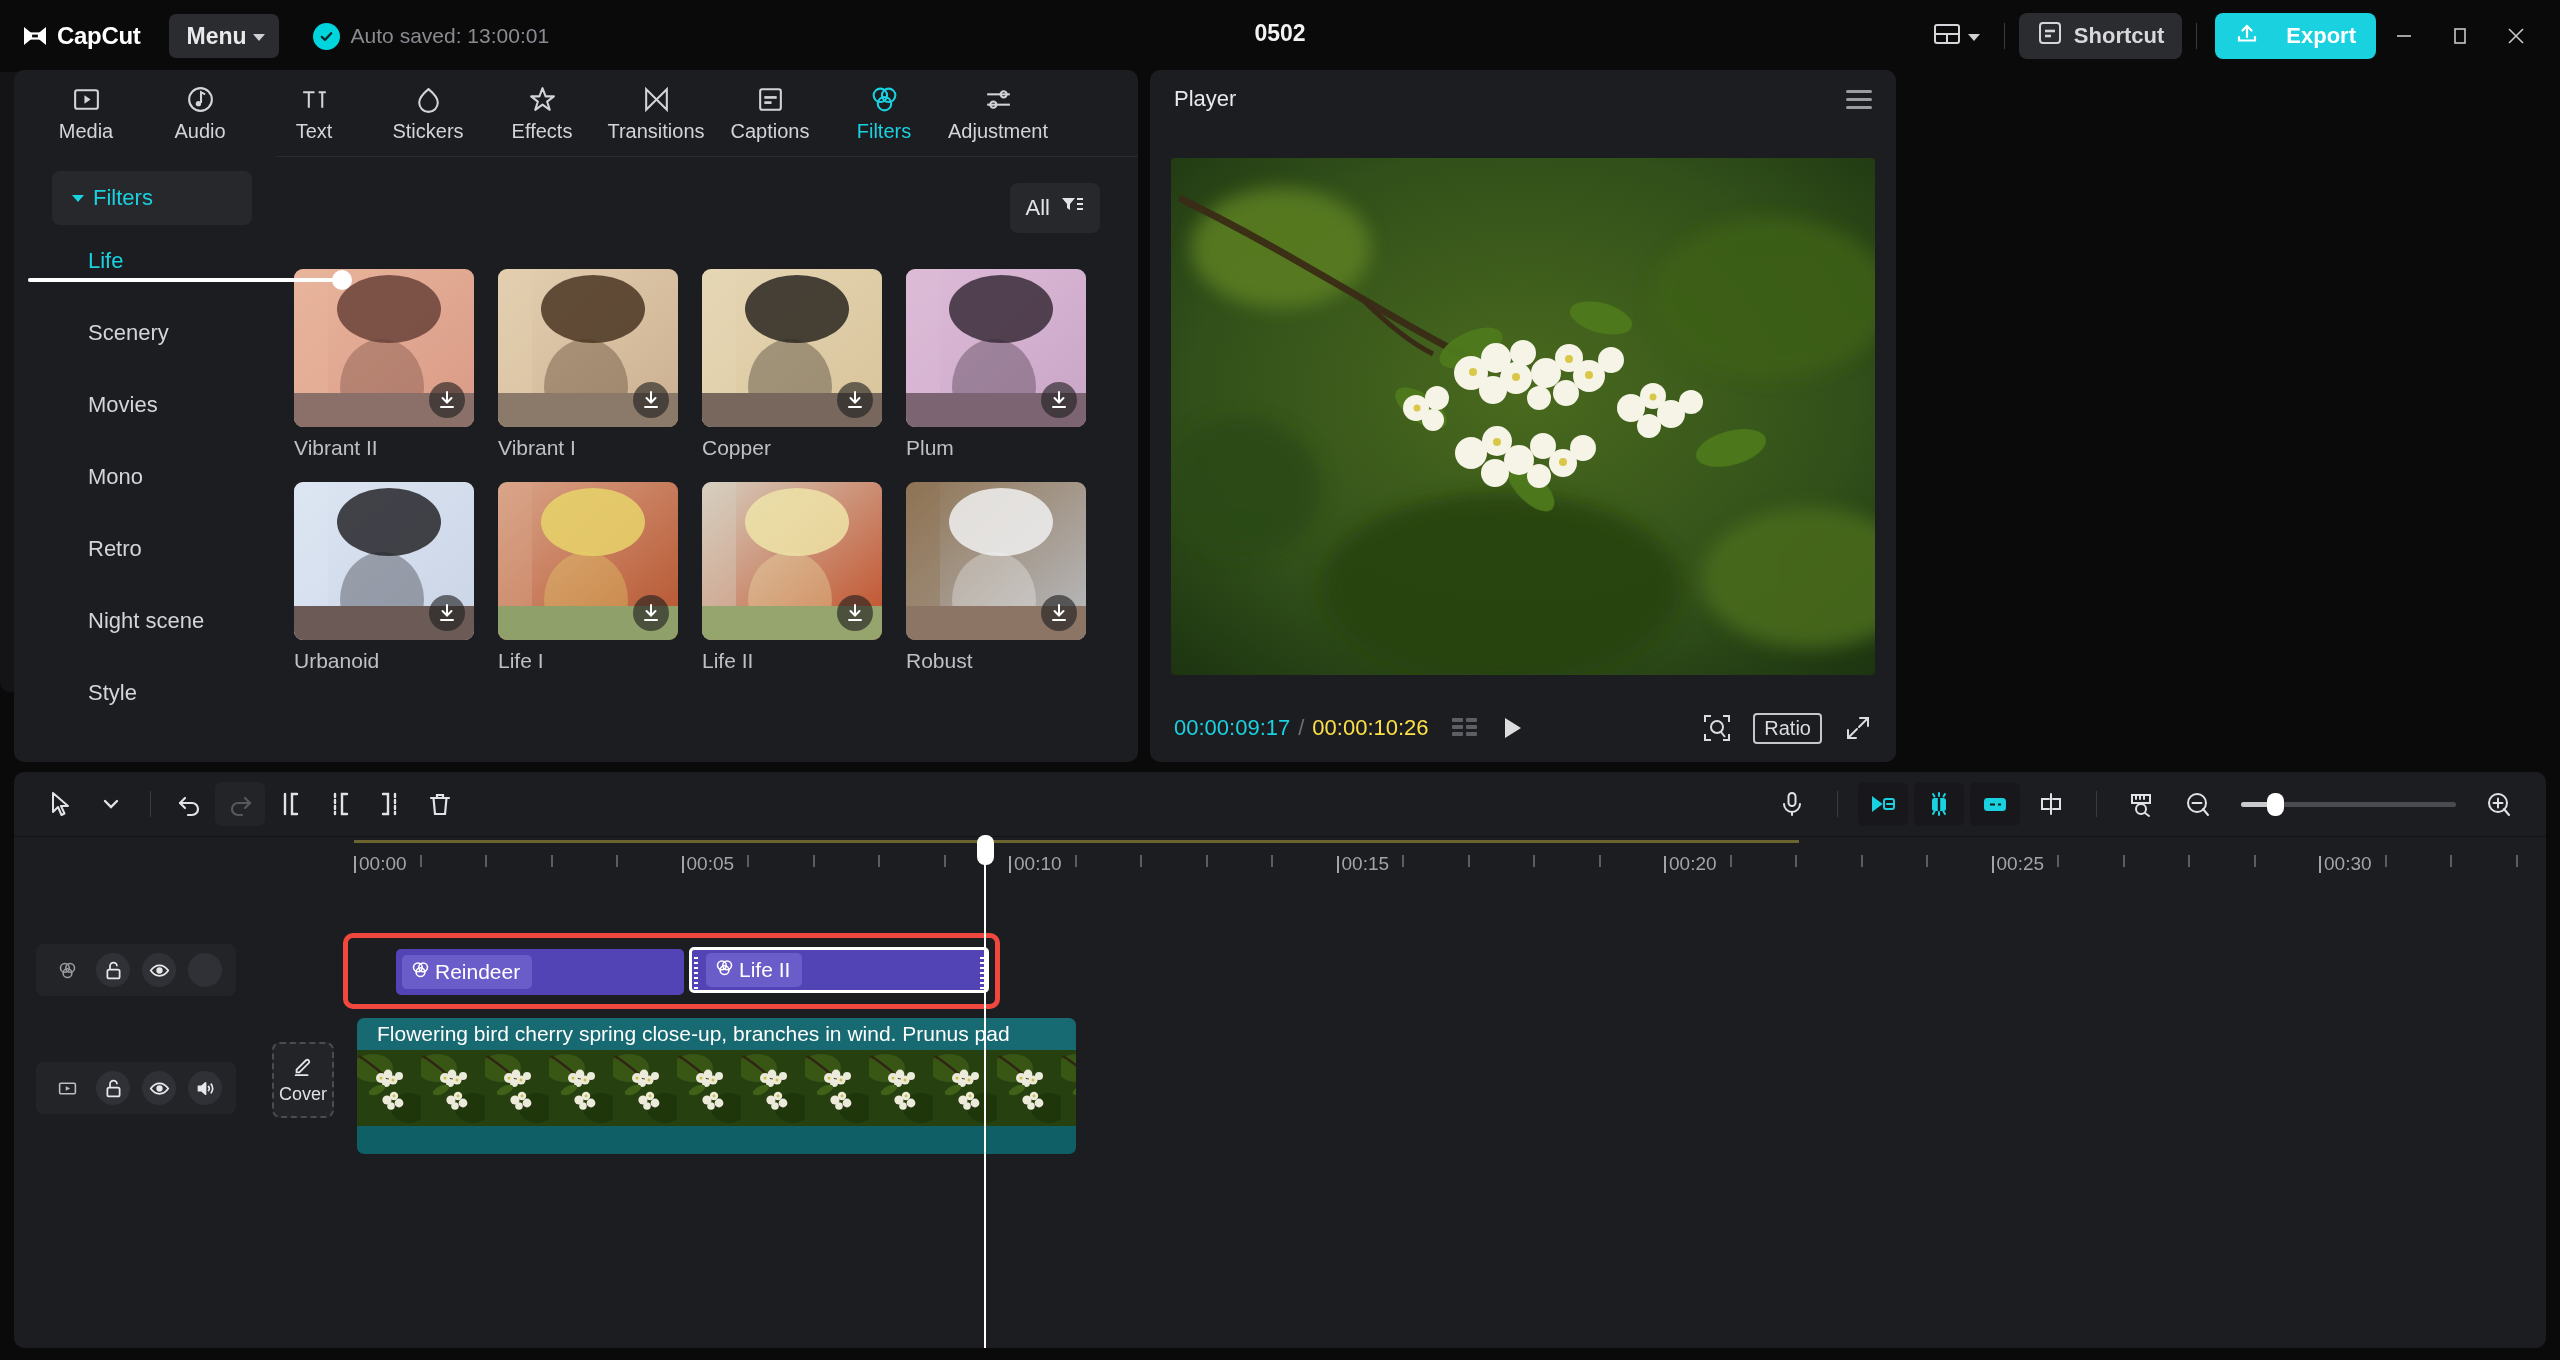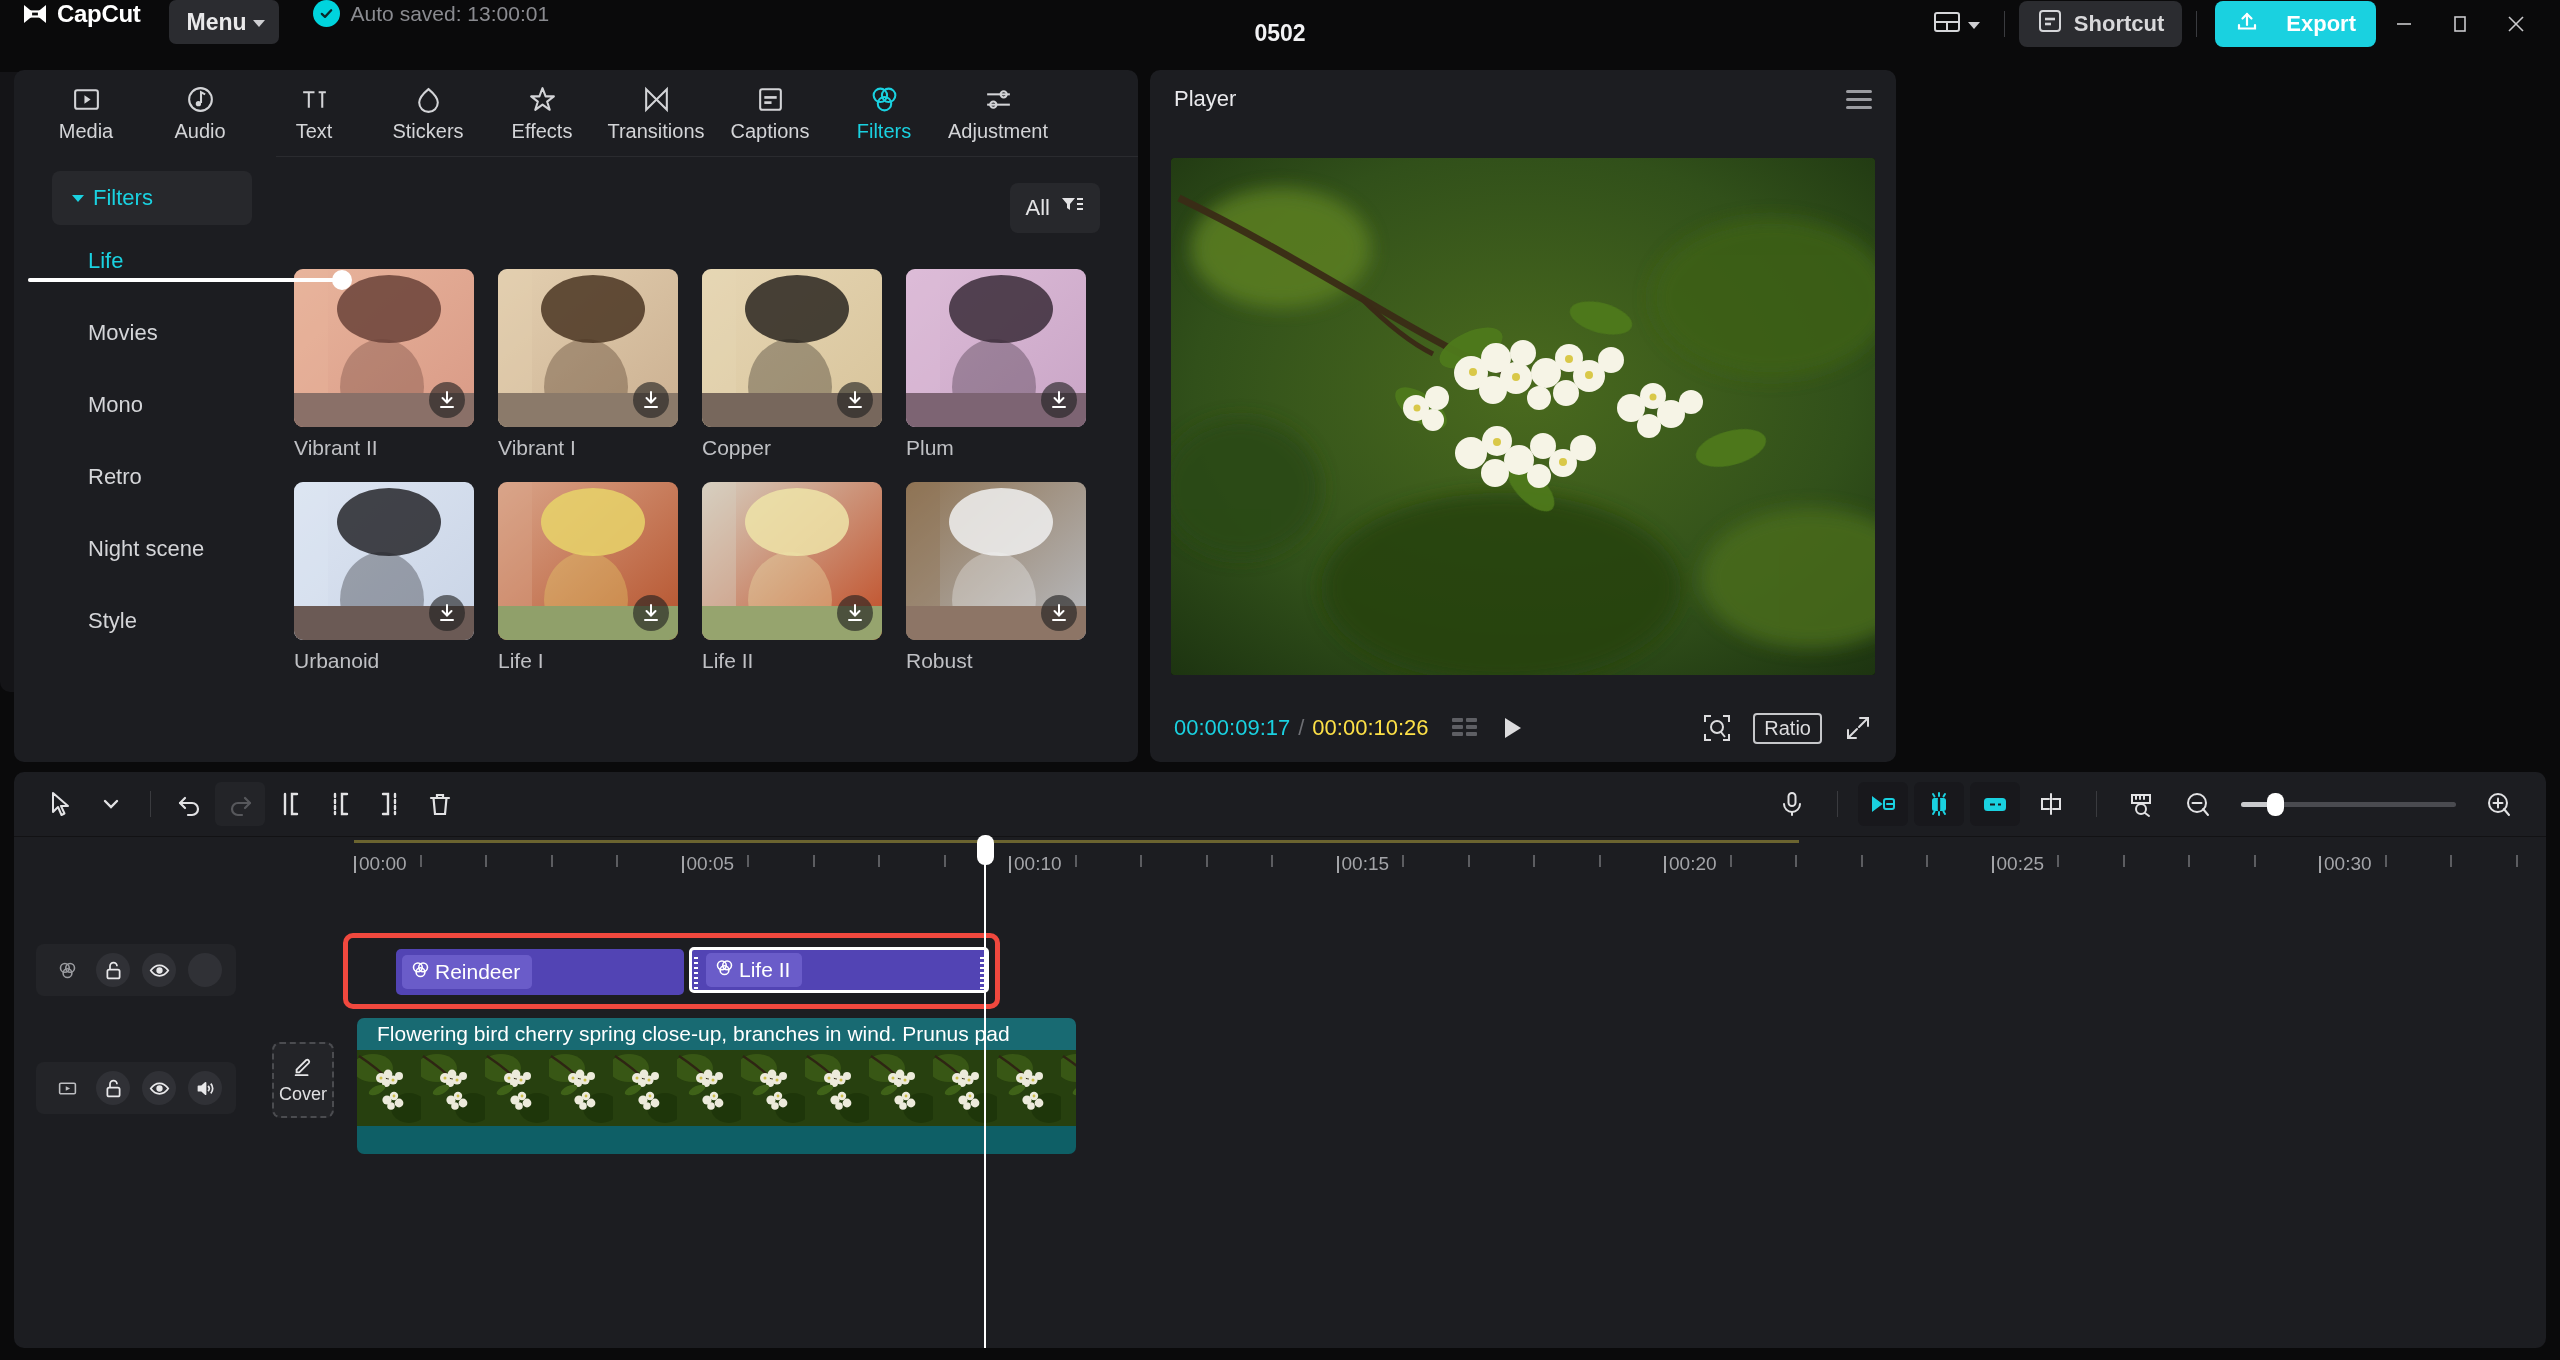--- a/index.html
+++ b/index.html
@@ -7,21 +7,21 @@
     width: 2560px; height: 1360px;
     background: #0a0a0b;
     font-family: "Liberation Sans", sans-serif;
     overflow: hidden;
   }
   .app { position: relative; width: 2560px; height: 1360px; background: #0a0a0b; }
 
   
   .titlebar {
     position: absolute; left: 0; top: 0; width: 2560px; height: 72px;
-    background: #0a0a0b; display: flex; align-items: flex-start;
+    background: #0a0a0b; display: flex; align-items: center;
   }
   .logo-wrap { display: flex; align-items: center; gap: 9px; margin-left: 22px; }
   .logo-glyph { width: 26px; height: 22px; color: #fff; }
   .logo-text { color: #ffffff; font-size: 24px; font-weight: 700; letter-spacing: -0.3px; }
   .menu-btn {
     margin-left: 28px; height: 44px; padding: 0 14px 0 18px;
     background: #2b2c30; border-radius: 7px; display: flex; align-items: center; gap: 6px;
     color: #e9e9ea; font-size: 23px; font-weight: 700; cursor: pointer;
   }
   .chev-d { width: 0; height: 0; border-left: 6px solid transparent; border-right: 6px solid transparent; border-top: 7px solid #cfcfd2; margin-top: 3px; }
@@ -338,20 +338,23 @@
 
     <div class="left-body">
 
       <div class="catnav">
         <div class="cat-head">
           <span class="tri"></span>
           <span>Filters</span>
         </div>
         <div class="cat-item active">
             <span>Life</span>
+          </div>
+        <div class="cat-item">
+            <span>Scenery</span>
           </div>
         <div class="cat-item">
             <span>Movies</span>
           </div>
         <div class="cat-item">
             <span>Mono</span>
           </div>
         <div class="cat-item">
             <span>Retro</span>
           </div>

